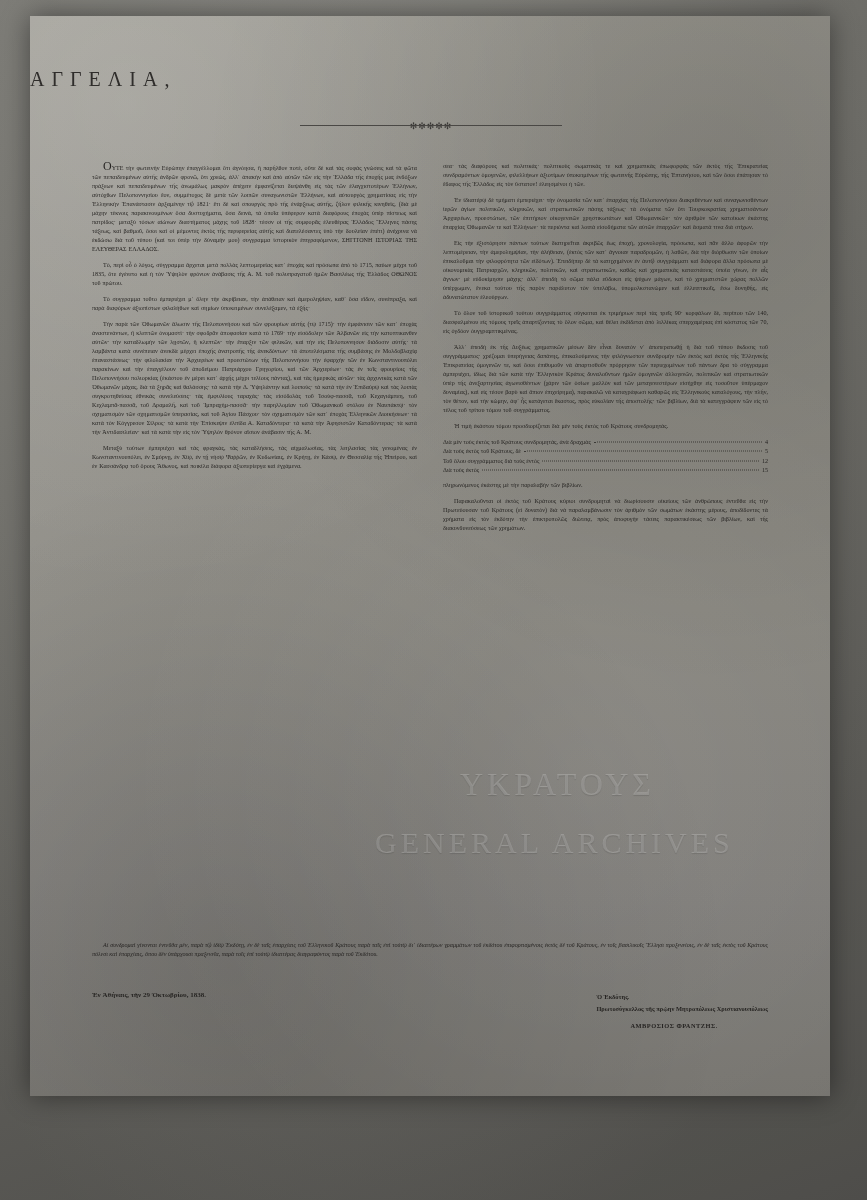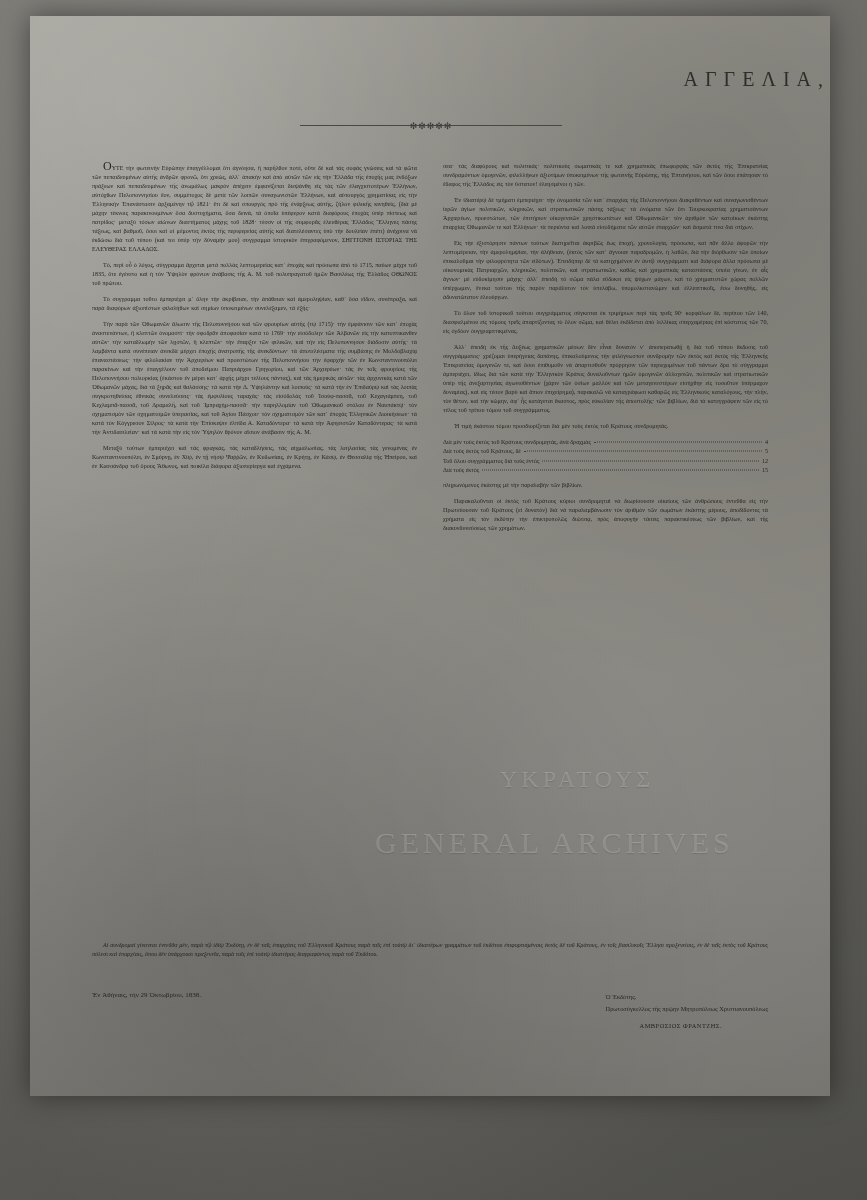--- a/index.html
+++ b/index.html
@@ -61,37 +61,36 @@
     position: absolute;
     color: rgba(255,255,255,0.20);
     font-family: "Liberation Serif", serif;
     letter-spacing: 4px;
     white-space: nowrap;
     text-shadow: 0 1px 1px rgba(0,0,0,0.12);
   }
   .wm-top {
     left: 430px;
     top: 750px;
-    font-size: 24px;
-    margin-left: 40px;
+    font-size: 32px;
   }
   .wm-bottom {
     left: 345px;
     top: 790px;
     font-size: 30px;
     margin-top: 20px;
   }
 
   
   #doc-title {
     position: absolute;
     left: 0;
     top: 52px;
     width: 800px;
-    text-align: right;
+    text-align: left;
     font-size: 20px;
     letter-spacing: 7px;
     color: #2f2d2b;
     font-family: "Liberation Serif", serif;
   }
   #rule {
     position: absolute;
     left: 270px;
     top: 105px;
     width: 262px;
@@ -176,20 +175,21 @@
     text-indent: 11px;
   }
   #signoff {
     position: absolute;
     left: 62px;
     top: 975px;
     width: 676px;
     display: flex;
     justify-content: space-between;
     align-items: flex-start;
+    font-weight: bold;
   }
   #date-line {
     font-size: 7px;
     color: #262422;
   }
   #publisher {
     text-align: left;
     font-size: 6.4px;
     color: #262422;
     line-height: 11px;

